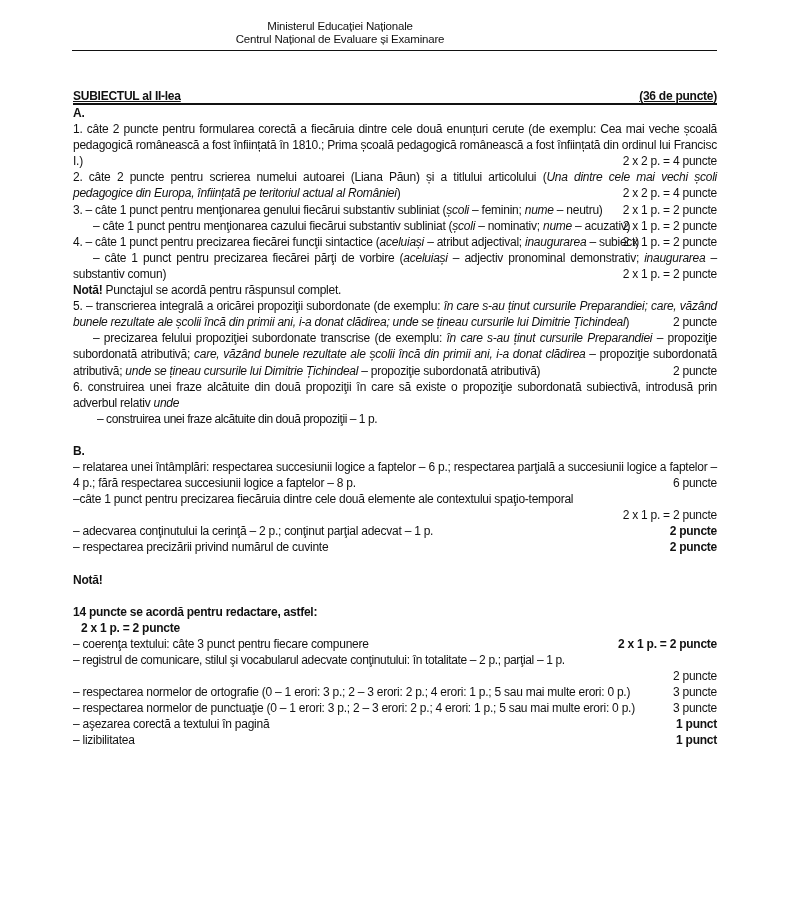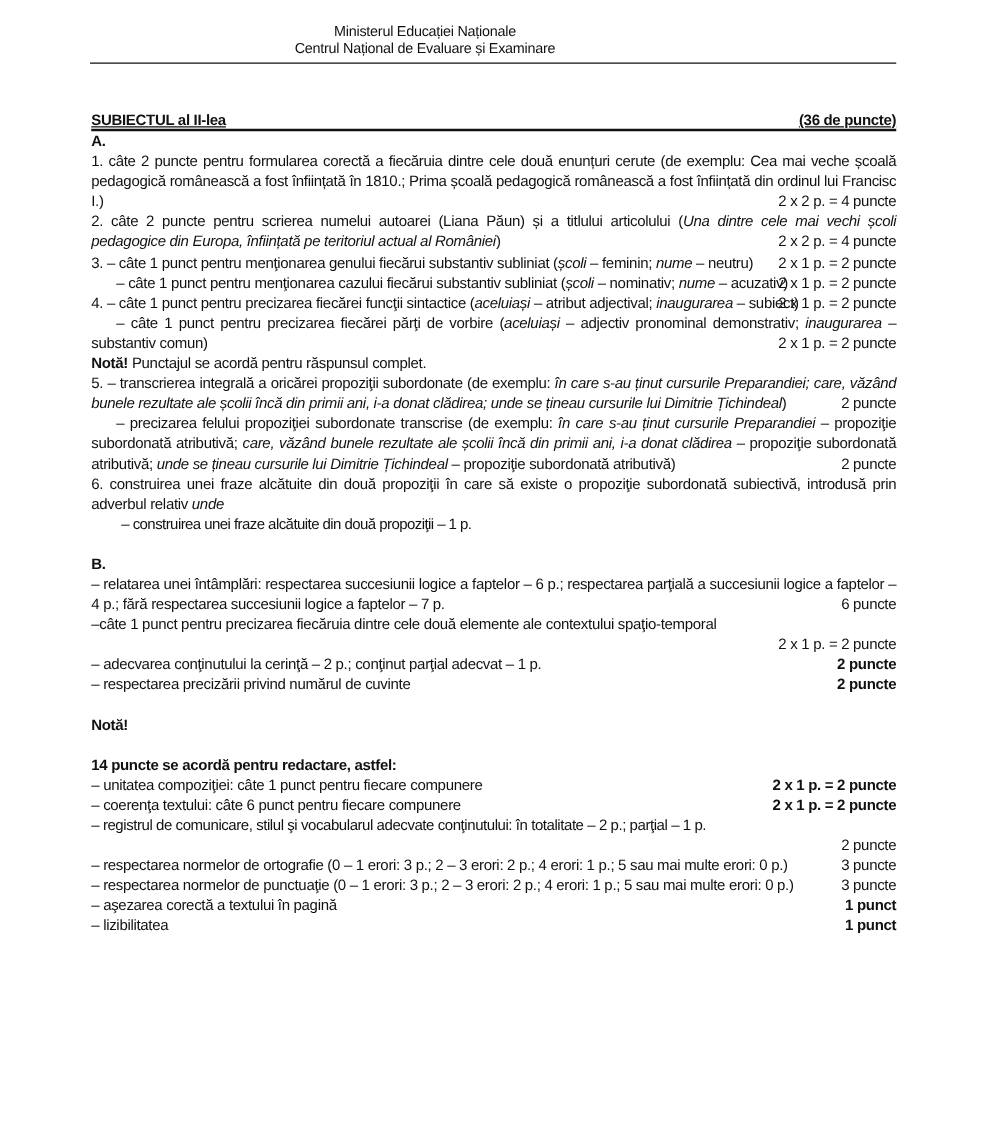--- a/index.html
+++ b/index.html
@@ -69,46 +69,45 @@
   <p class="j ind"><span>– precizarea felului propoziţiei subordonate transcrise (de exemplu: </span><span class="i">în care s-au ținut cursurile Preparandiei</span><span> – propoziţie subordonată atributivă; </span><span class="i">care, văzând bunele rezultate ale școlii încă din primii ani, i-a donat clădirea</span><span> – propoziţie subordonată atributivă; </span><span class="i">unde se țineau cursurile lui Dimitrie Țichindeal</span><span> – propoziţie subordonată atributivă)</span></p>
   <div class="right" style="margin-top:-16.1px;"><span>2 puncte</span></div>
 
   <p class="j"><span>6. construirea unei fraze alcătuite din două propoziţii în care să existe o propoziţie subordonată subiectivă, introdusă prin adverbul relativ </span><span class="i">unde</span></p>
   <p class="ind2" style="letter-spacing:-0.45px;">– construirea unei fraze alcătuite din două propoziţii – 1 p.</p>
 
   <div class="gap"></div>
 
   <p class="b">B.</p>
 
-  <p class="j"><span>– relatarea unei întâmplări: respectarea succesiunii logice a faptelor – 6 p.; respectarea parţială a succesiunii logice a faptelor – 4 p.; fără respectarea succesiunii logice a faptelor – 7 p.</span></p>
+  <p class="j"><span>– relatarea unei întâmplări: respectarea succesiunii logice a faptelor – 6 p.; respectarea parţială a succesiunii logice a faptelor – 4 p.; fără respectarea succesiunii logice a faptelor – 8 p.</span></p>
   <div class="right" style="margin-top:-16.1px;"><span>6 puncte</span></div>
 
   <p>–câte 1 punct pentru precizarea fiecăruia dintre cele două elemente ale contextului spaţio-temporal</p>
   <div class="right"><span>2 x 1 p. = 2 puncte</span></div>
 
   <div class="row">
       <span>– adecvarea conţinutului la cerinţă – 2 p.; conţinut parţial adecvat  – 1 p.</span>
       <span class="pts">2 puncte</span>
     </div>
   <div class="row">
       <span>– respectarea precizării privind numărul de cuvinte</span>
       <span class="pts">2 puncte</span>
     </div>
 
   <div class="gap"></div>
   <p class="b">Notă!</p>
   <div class="gap"></div>
   <p class="b">14 puncte se acordă pentru redactare, astfel:</p>
 
   <div class="row">
-      <span>– unitatea compoziţiei: câte 1 punct pentru fiecare compunere</span>
       <span class="pts">2 x 1 p. = 2 puncte</span>
     </div>
   <div class="row">
-      <span>– coerenţa textului: câte 6 punct pentru fiecare compunere</span>
+      <span>– coerenţa textului: câte 3 punct pentru fiecare compunere</span>
       <span class="pts">2 x 1 p. = 2 puncte</span>
     </div>
   <p style="letter-spacing:-0.35px;">– registrul de comunicare, stilul şi vocabularul adecvate conţinutului: în totalitate – 2 p.; parţial – 1 p.</p>
   <div class="right"><span>2 puncte</span></div>
 
   <p class="j">–  respectarea normelor de ortografie (0 – 1 erori: 3 p.; 2 – 3 erori: 2 p.; 4 erori: 1 p.; 5 sau mai multe erori: 0 p.)</p>
   <div class="right" style="margin-top:-16.1px;"><span>3 puncte</span></div>
 
   <p class="j">–  respectarea normelor de punctuaţie (0 – 1 erori: 3 p.; 2 – 3 erori: 2 p.; 4 erori: 1 p.; 5 sau mai multe erori: 0 p.)</p>
   <div class="right" style="margin-top:-16.1px;"><span>3 puncte</span></div>

